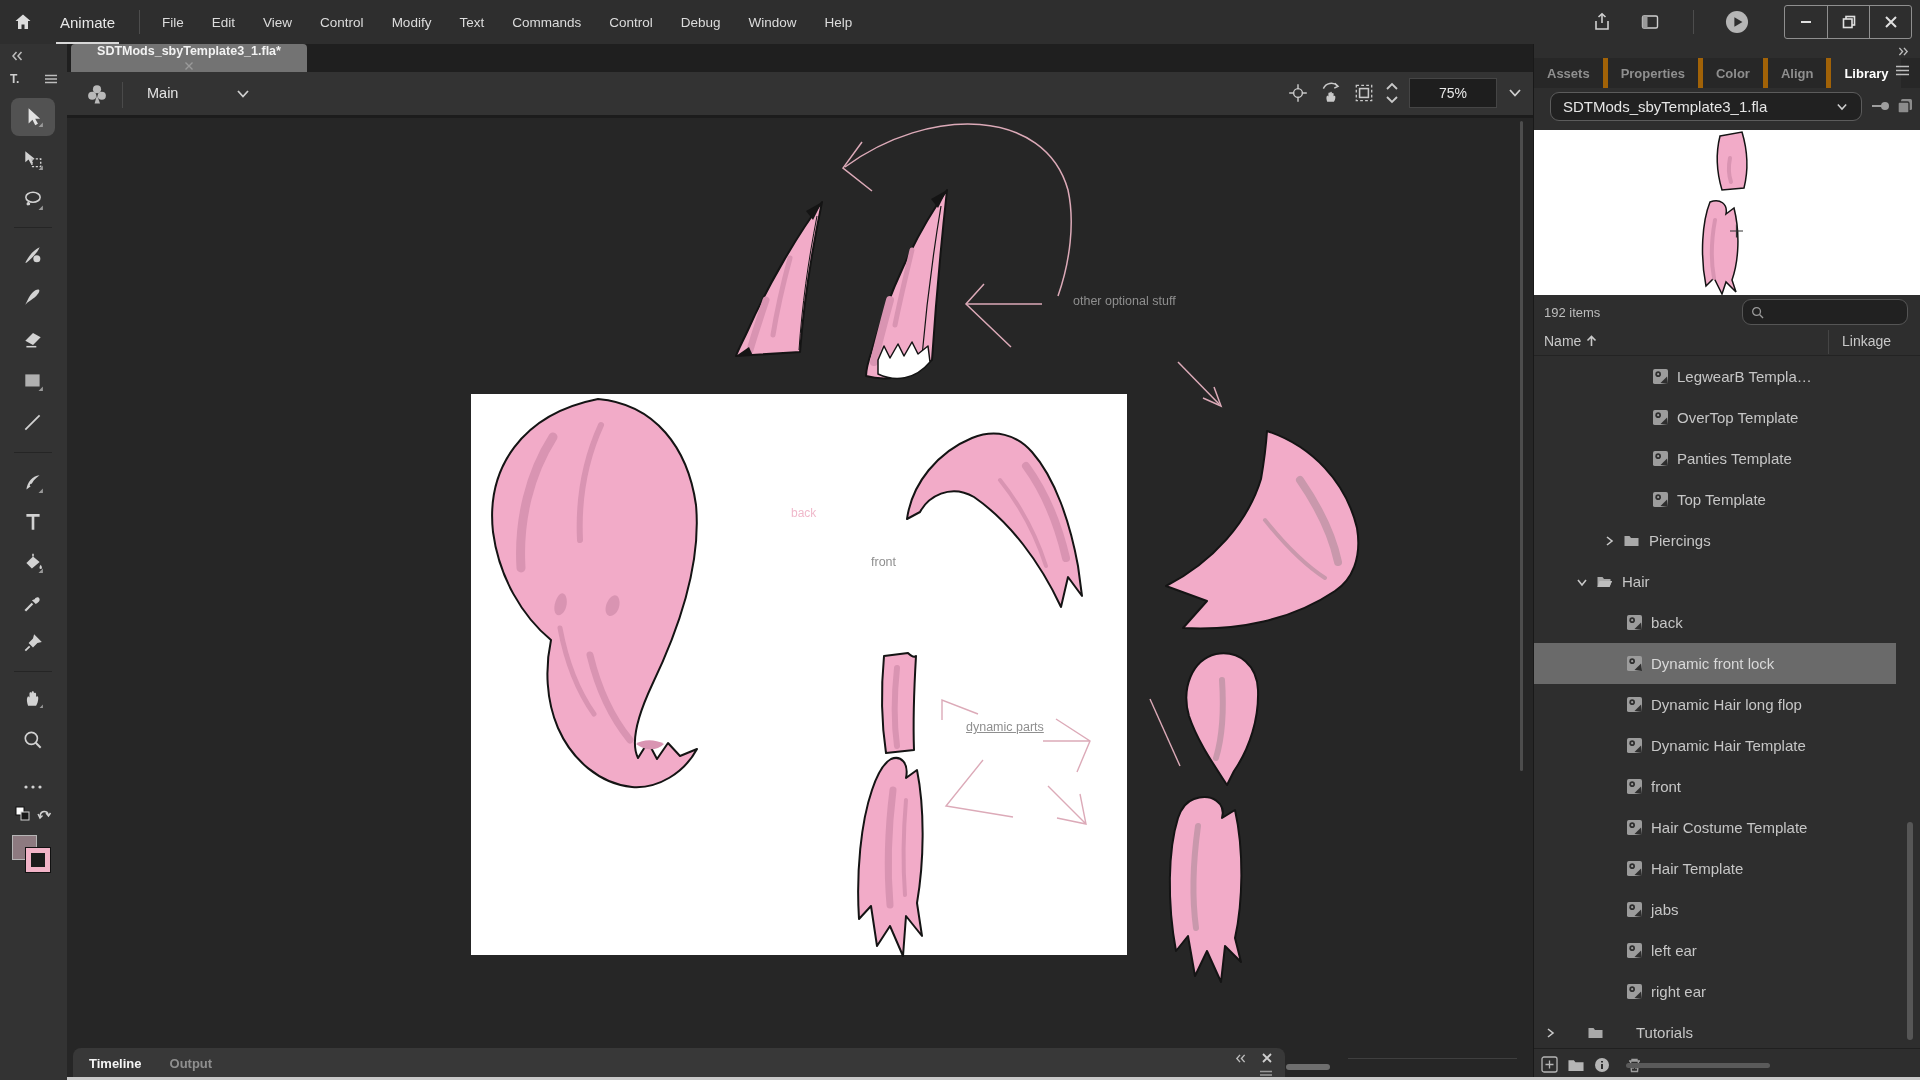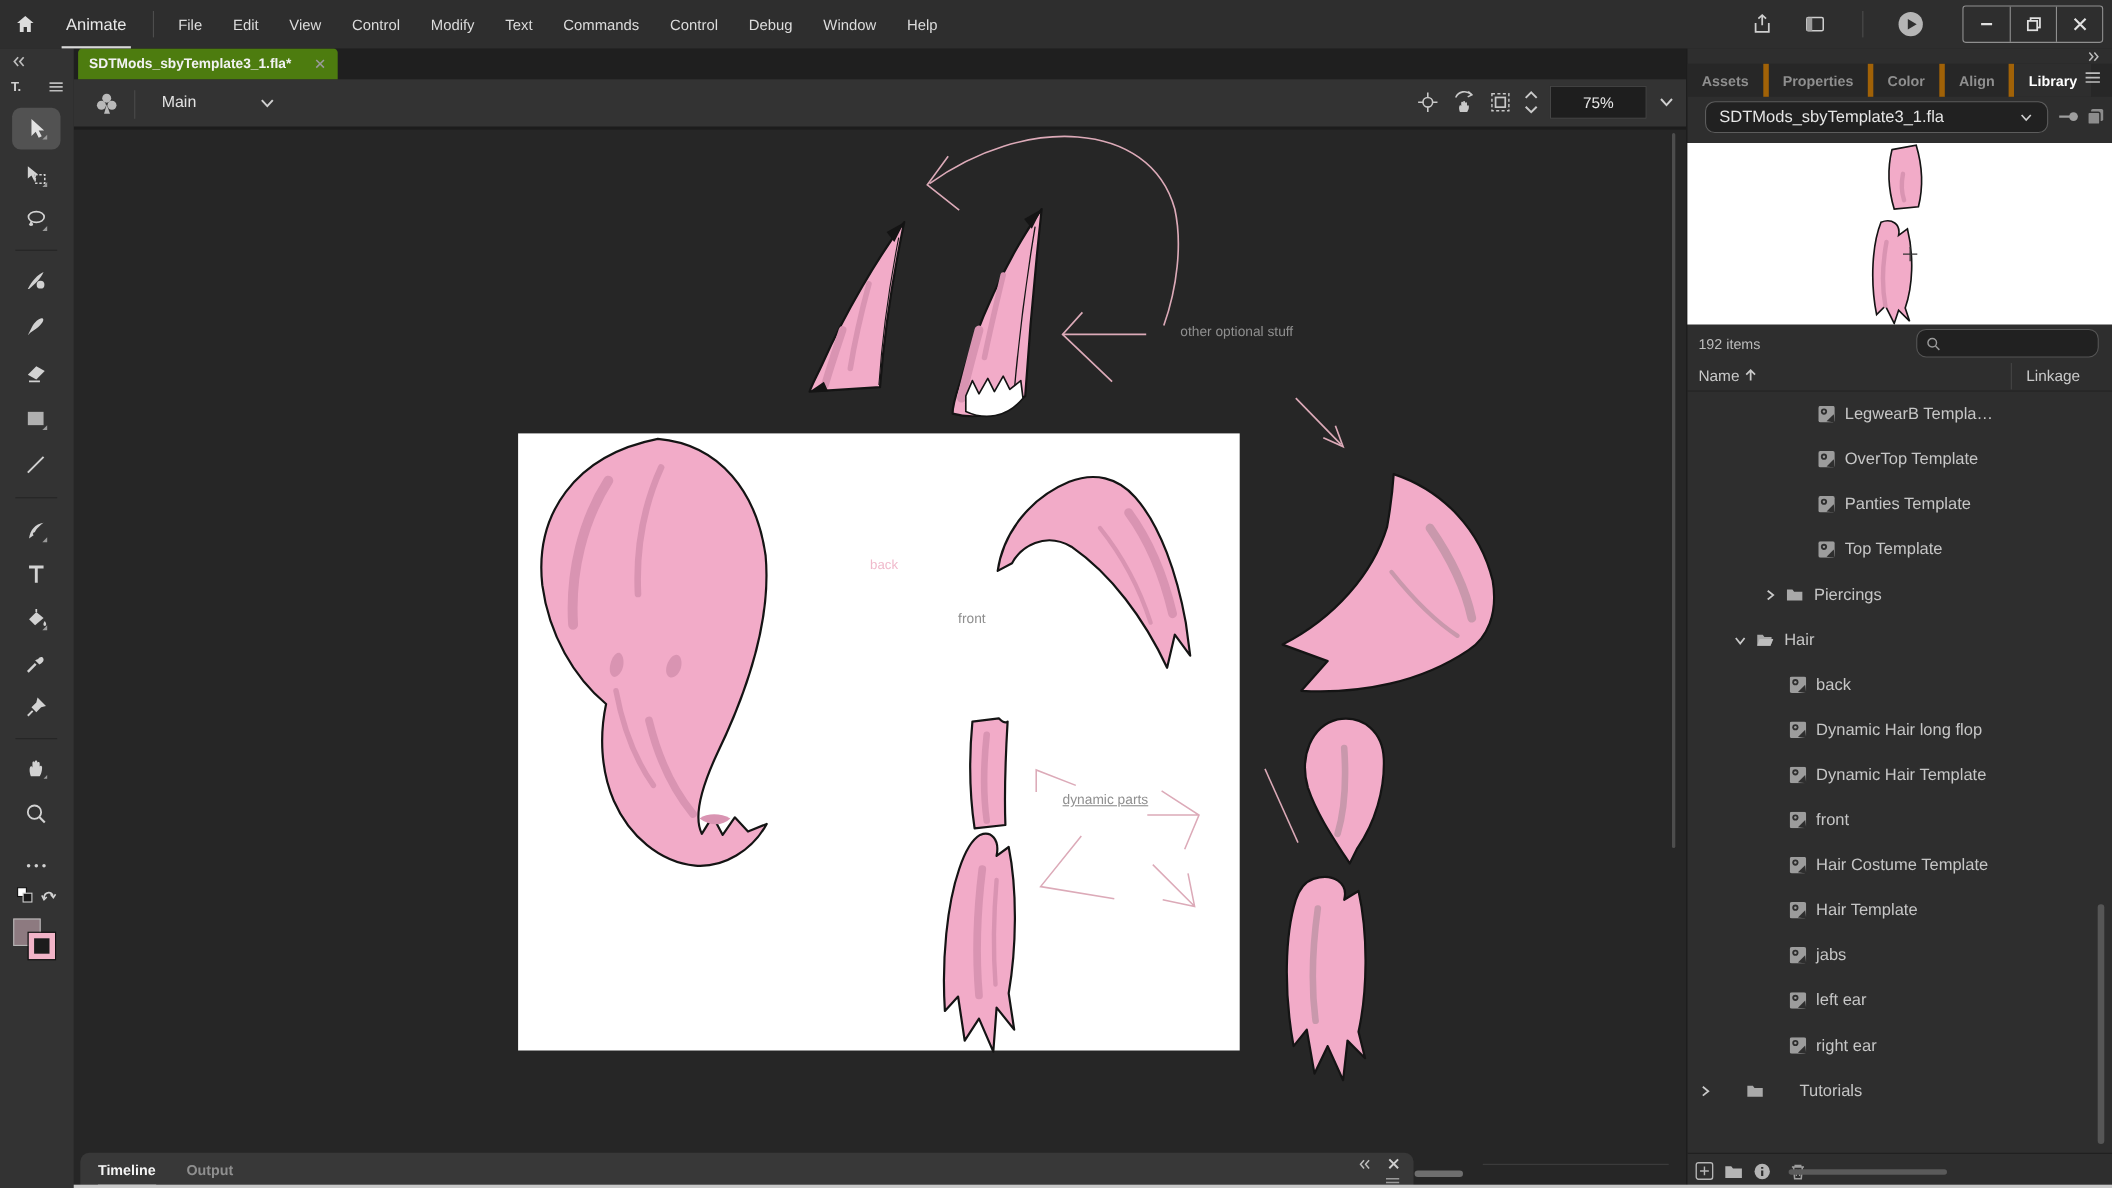--- a/index.html
+++ b/index.html
@@ -18,22 +18,22 @@
   .menubar { display:flex; align-items:center; gap:28px; margin-left:12px; }
   .menu-item { color:#dcdcdc; font-size:13.5px; cursor:default; }
   .topbar-right { position:absolute; right:0; top:0; height:44px; display:flex; align-items:center; gap:18px; padding-right:8px; }
   .tb-icon { display:flex; align-items:center; justify-content:center; width:30px; height:30px; }
   .win-controls { display:flex; border:1px solid #8f8f8f; border-radius:3px; margin-left:14px; }
   .win-btn { width:42px; height:32px; display:flex; align-items:center; justify-content:center; border-left:1px solid #8f8f8f; }
   .win-btn:first-child { border-left:none; }
 
   
   .tabstrip { position:absolute; left:67px; top:44px; width:1466px; height:28px; background:#1f1f1f; display:flex; align-items:flex-end; z-index:20; }
-  .doc-tab { margin-left:4px; height:28px; width:236px; background:#4d7c0f; display:flex; align-items:center;
-    padding:0 10px; border-radius:4px 4px 0 0; }
+  .doc-tab { margin-left:4px; height:28px; width:236px; background:#737373; display:flex; align-items:center;
+    padding:0 10px; border-radius:4px 4px 0 0;flex-direction:column; }
   .doc-tab-title { color:#f2f2f2; font-size:12.5px; font-weight:bold; white-space:nowrap; overflow:hidden; flex:1; }
 
   
   .tools { position:absolute; left:0; top:44px; width:67px; height:1036px; background:#333333; z-index:25; }
   .tools-collapse { position:absolute; left:10px; top:6px; }
   .tools-header { position:absolute; left:10px; top:28px; width:48px; display:flex; justify-content:space-between; align-items:center; }
   .tools-title { color:#cfcfcf; font-size:12px; font-weight:bold; }
   .tool { position:absolute; left:11px; width:44px; height:38px; display:flex; align-items:center; justify-content:center; border-radius:8px; }
   .tool.active { background:#525252; }
   .tdiv { position:absolute; left:14px; width:38px; height:1px; background:#252525; }
@@ -617,20 +617,29 @@
         </div>
         <div class="lib-row" style="padding-left: 93px;">
           <svg width="15" height="15" viewBox="0 0 16 16" style="flex:none">
             <rect width="16" height="16" rx="2" fill="#9c9c9c"></rect>
             <circle cx="5.5" cy="5.5" r="3" fill="#2e2e2e"></circle>
             <circle cx="5.5" cy="5.5" r="1.2" fill="#9c9c9c"></circle>
             <path d="M8 15 L15 8 L16 16 Z" fill="#2e2e2e"></path>
           </svg>
           <span class="lib-label">back</span>
         </div>
+        <div class="lib-row selected" style="padding-left: 93px;">
+          <svg width="15" height="15" viewBox="0 0 16 16" style="flex:none">
+            <rect width="16" height="16" rx="2" fill="#9c9c9c"></rect>
+            <circle cx="5.5" cy="5.5" r="3" fill="#2e2e2e"></circle>
+            <circle cx="5.5" cy="5.5" r="1.2" fill="#9c9c9c"></circle>
+            <path d="M8 15 L15 8 L16 16 Z" fill="#2e2e2e"></path>
+          </svg>
+          <span class="lib-label">Dynamic front lock</span>
+        </div>
         <div class="lib-row" style="padding-left: 93px;">
           <svg width="15" height="15" viewBox="0 0 16 16" style="flex:none">
             <rect width="16" height="16" rx="2" fill="#9c9c9c"></rect>
             <circle cx="5.5" cy="5.5" r="3" fill="#2e2e2e"></circle>
             <circle cx="5.5" cy="5.5" r="1.2" fill="#9c9c9c"></circle>
             <path d="M8 15 L15 8 L16 16 Z" fill="#2e2e2e"></path>
           </svg>
           <span class="lib-label">Dynamic Hair long flop</span>
         </div>
         <div class="lib-row" style="padding-left: 93px;">

